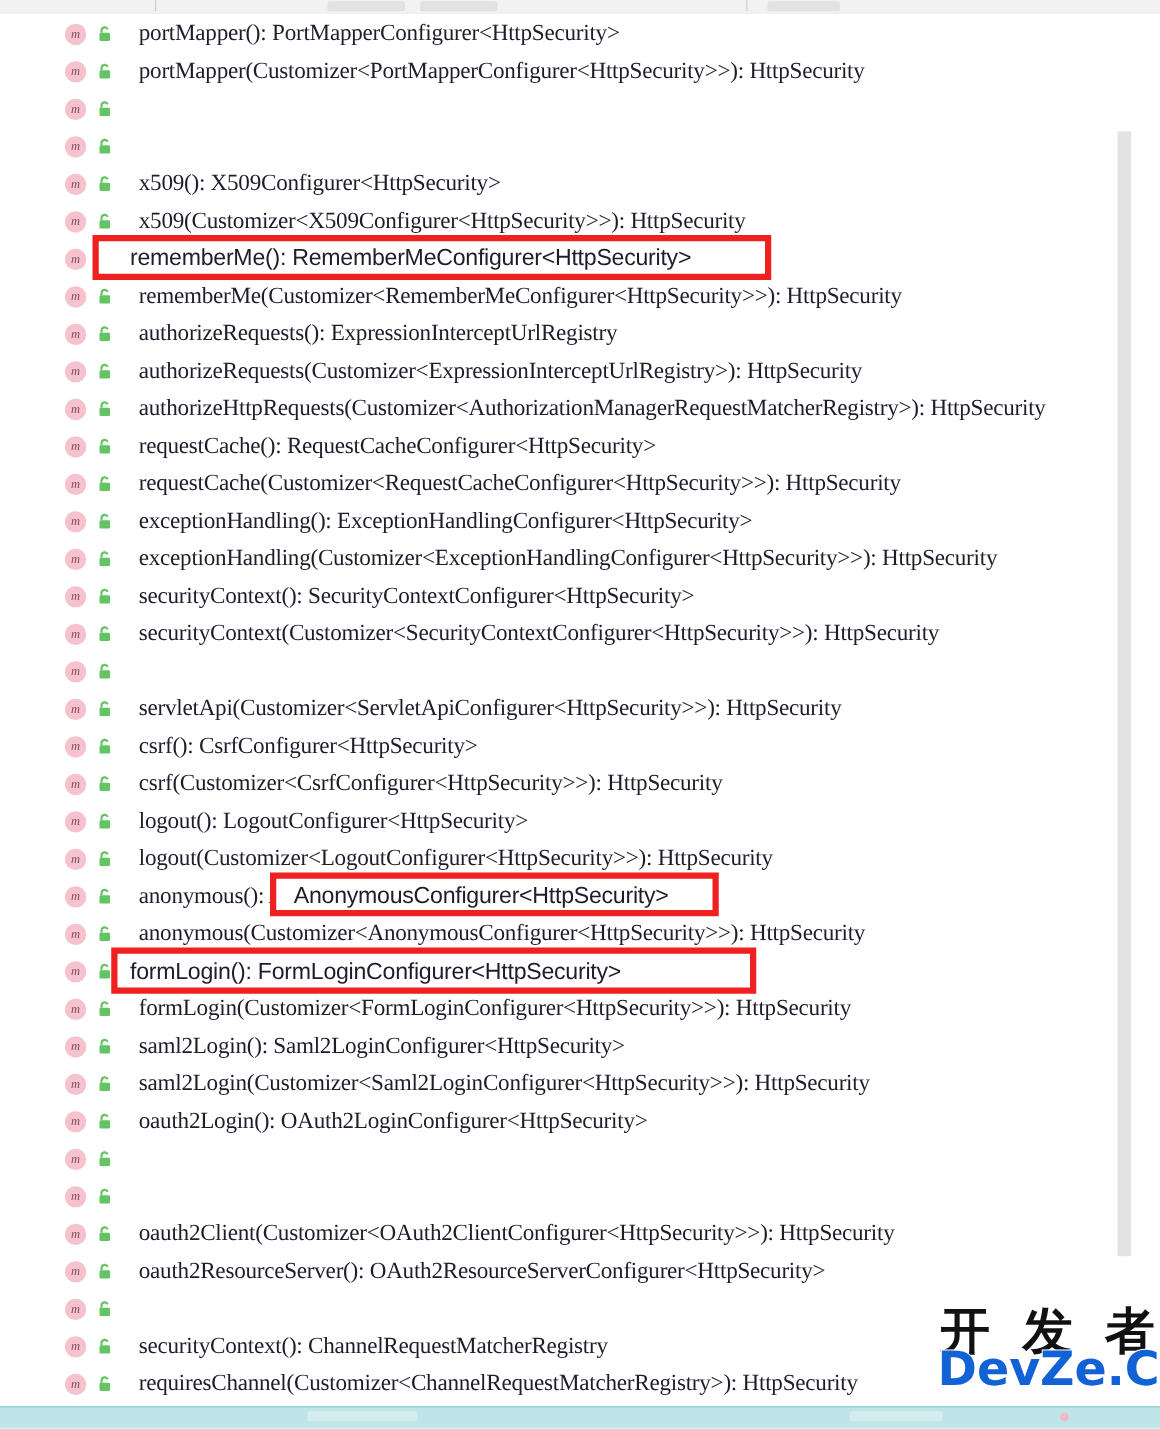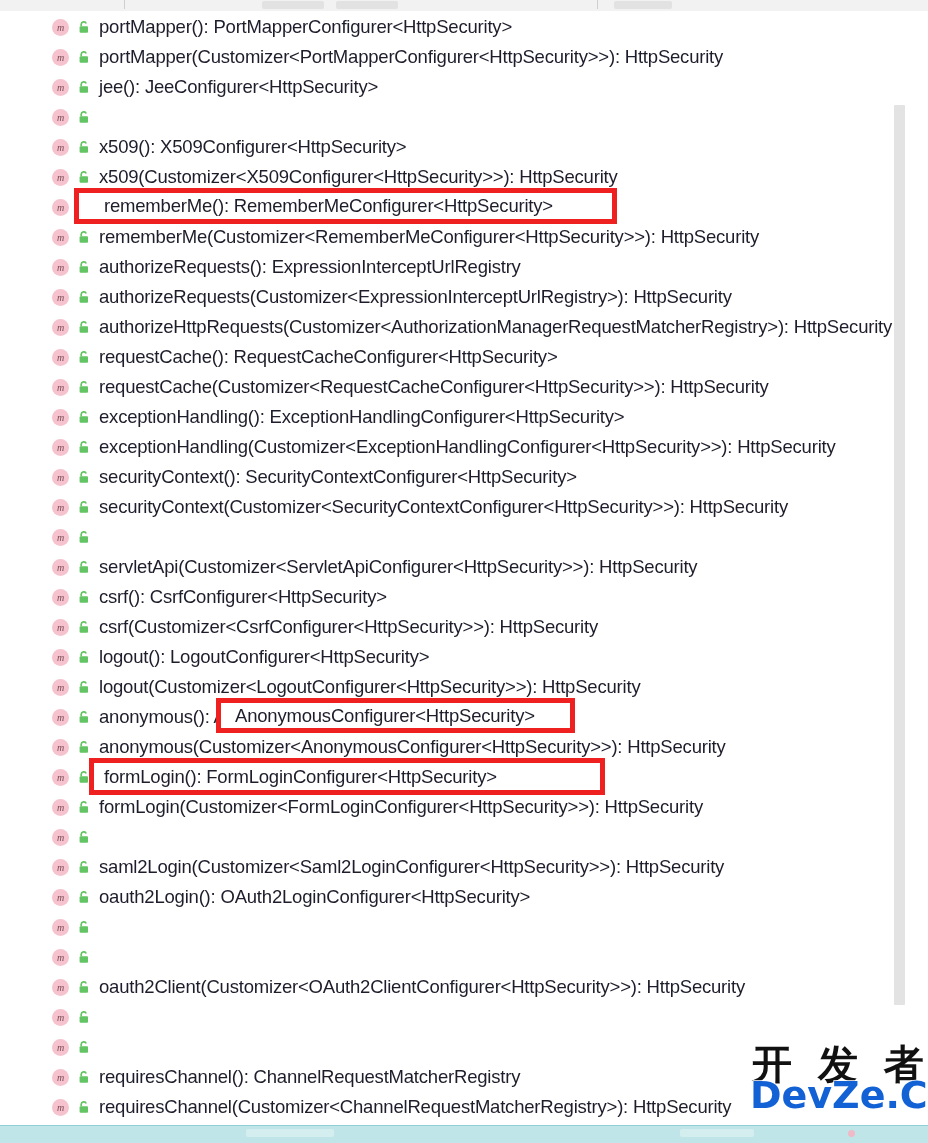--- a/index.html
+++ b/index.html
@@ -73,25 +73,25 @@
     font-style: italic;
     letter-spacing: 0;
   }
   .icon-public {
     position: absolute;
     left: 77px;
     width: 14px; height: 15px;
   }
   .row-text {
     position: absolute;
-    left: 99px;
+    left: 111px;
     font-size: 18.5px;
     color: #1d1d2b;
     letter-spacing: -0.2px;
-    font-family: Liberation Sans, sans-serif;
+    font-family: Liberation Serif, serif;
   }
 
   
   .scroll-track {
     position: absolute;
     right: 22px;
     top: 11px;
     width: 13px;
     height: 1125px;
     background: transparent;
@@ -210,21 +210,20 @@
             <rect x="2.6" y="6.2" width="8.4" height="6.6" rx="1" fill="#62c462"></rect>
           </svg></div>
         <div class="row-text">portMapper(Customizer&lt;PortMapperConfigurer&lt;HttpSecurity&gt;&gt;): HttpSecurity</div>
       </div>
       <div class="row" style="top: 61px;">
         <div class="icon-method">m</div>
         <div class="icon-public"><svg width="14" height="15" viewBox="0 0 14 15" xmlns="http://www.w3.org/2000/svg">
             <path d="M4.2 6.2 V4.3 a2.6 2.6 0 0 1 5.0 -0.8" fill="none" stroke="#62c462" stroke-width="1.7"></path>
             <rect x="2.6" y="6.2" width="8.4" height="6.6" rx="1" fill="#62c462"></rect>
           </svg></div>
-        <div class="row-text">jee(): JeeConfigurer&lt;HttpSecurity&gt;</div>
       </div>
       <div class="row" style="top: 91px;">
         <div class="icon-method">m</div>
         <div class="icon-public"><svg width="14" height="15" viewBox="0 0 14 15" xmlns="http://www.w3.org/2000/svg">
             <path d="M4.2 6.2 V4.3 a2.6 2.6 0 0 1 5.0 -0.8" fill="none" stroke="#62c462" stroke-width="1.7"></path>
             <rect x="2.6" y="6.2" width="8.4" height="6.6" rx="1" fill="#62c462"></rect>
           </svg></div>
       </div>
       <div class="row" style="top: 121px;">
         <div class="icon-method">m</div>
@@ -408,20 +407,21 @@
             <rect x="2.6" y="6.2" width="8.4" height="6.6" rx="1" fill="#62c462"></rect>
           </svg></div>
         <div class="row-text">formLogin(Customizer&lt;FormLoginConfigurer&lt;HttpSecurity&gt;&gt;): HttpSecurity</div>
       </div>
       <div class="row" style="top: 811px;">
         <div class="icon-method">m</div>
         <div class="icon-public"><svg width="14" height="15" viewBox="0 0 14 15" xmlns="http://www.w3.org/2000/svg">
             <path d="M4.2 6.2 V4.3 a2.6 2.6 0 0 1 5.0 -0.8" fill="none" stroke="#62c462" stroke-width="1.7"></path>
             <rect x="2.6" y="6.2" width="8.4" height="6.6" rx="1" fill="#62c462"></rect>
           </svg></div>
+        <div class="row-text">saml2Login(): Saml2LoginConfigurer&lt;HttpSecurity&gt;</div>
       </div>
       <div class="row" style="top: 841px;">
         <div class="icon-method">m</div>
         <div class="icon-public"><svg width="14" height="15" viewBox="0 0 14 15" xmlns="http://www.w3.org/2000/svg">
             <path d="M4.2 6.2 V4.3 a2.6 2.6 0 0 1 5.0 -0.8" fill="none" stroke="#62c462" stroke-width="1.7"></path>
             <rect x="2.6" y="6.2" width="8.4" height="6.6" rx="1" fill="#62c462"></rect>
           </svg></div>
         <div class="row-text">saml2Login(Customizer&lt;Saml2LoginConfigurer&lt;HttpSecurity&gt;&gt;): HttpSecurity</div>
       </div>
       <div class="row" style="top: 871px;">
@@ -453,35 +453,36 @@
             <rect x="2.6" y="6.2" width="8.4" height="6.6" rx="1" fill="#62c462"></rect>
           </svg></div>
         <div class="row-text">oauth2Client(Customizer&lt;OAuth2ClientConfigurer&lt;HttpSecurity&gt;&gt;): HttpSecurity</div>
       </div>
       <div class="row" style="top: 991px;">
         <div class="icon-method">m</div>
         <div class="icon-public"><svg width="14" height="15" viewBox="0 0 14 15" xmlns="http://www.w3.org/2000/svg">
             <path d="M4.2 6.2 V4.3 a2.6 2.6 0 0 1 5.0 -0.8" fill="none" stroke="#62c462" stroke-width="1.7"></path>
             <rect x="2.6" y="6.2" width="8.4" height="6.6" rx="1" fill="#62c462"></rect>
           </svg></div>
+        <div class="row-text">oauth2ResourceServer(): OAuth2ResourceServerConfigurer&lt;HttpSecurity&gt;</div>
       </div>
       <div class="row" style="top: 1021px;">
         <div class="icon-method">m</div>
         <div class="icon-public"><svg width="14" height="15" viewBox="0 0 14 15" xmlns="http://www.w3.org/2000/svg">
             <path d="M4.2 6.2 V4.3 a2.6 2.6 0 0 1 5.0 -0.8" fill="none" stroke="#62c462" stroke-width="1.7"></path>
             <rect x="2.6" y="6.2" width="8.4" height="6.6" rx="1" fill="#62c462"></rect>
           </svg></div>
       </div>
       <div class="row" style="top: 1051px;">
         <div class="icon-method">m</div>
         <div class="icon-public"><svg width="14" height="15" viewBox="0 0 14 15" xmlns="http://www.w3.org/2000/svg">
             <path d="M4.2 6.2 V4.3 a2.6 2.6 0 0 1 5.0 -0.8" fill="none" stroke="#62c462" stroke-width="1.7"></path>
             <rect x="2.6" y="6.2" width="8.4" height="6.6" rx="1" fill="#62c462"></rect>
           </svg></div>
-        <div class="row-text">requiresChannel(): ChannelRequestMatcherRegistry</div>
+        <div class="row-text">securityContext(): ChannelRequestMatcherRegistry</div>
       </div>
       <div class="row" style="top: 1081px;">
         <div class="icon-method">m</div>
         <div class="icon-public"><svg width="14" height="15" viewBox="0 0 14 15" xmlns="http://www.w3.org/2000/svg">
             <path d="M4.2 6.2 V4.3 a2.6 2.6 0 0 1 5.0 -0.8" fill="none" stroke="#62c462" stroke-width="1.7"></path>
             <rect x="2.6" y="6.2" width="8.4" height="6.6" rx="1" fill="#62c462"></rect>
           </svg></div>
         <div class="row-text">requiresChannel(Customizer&lt;ChannelRequestMatcherRegistry&gt;): HttpSecurity</div>
       </div>
       <div class="row" style="top: 1111px;">

